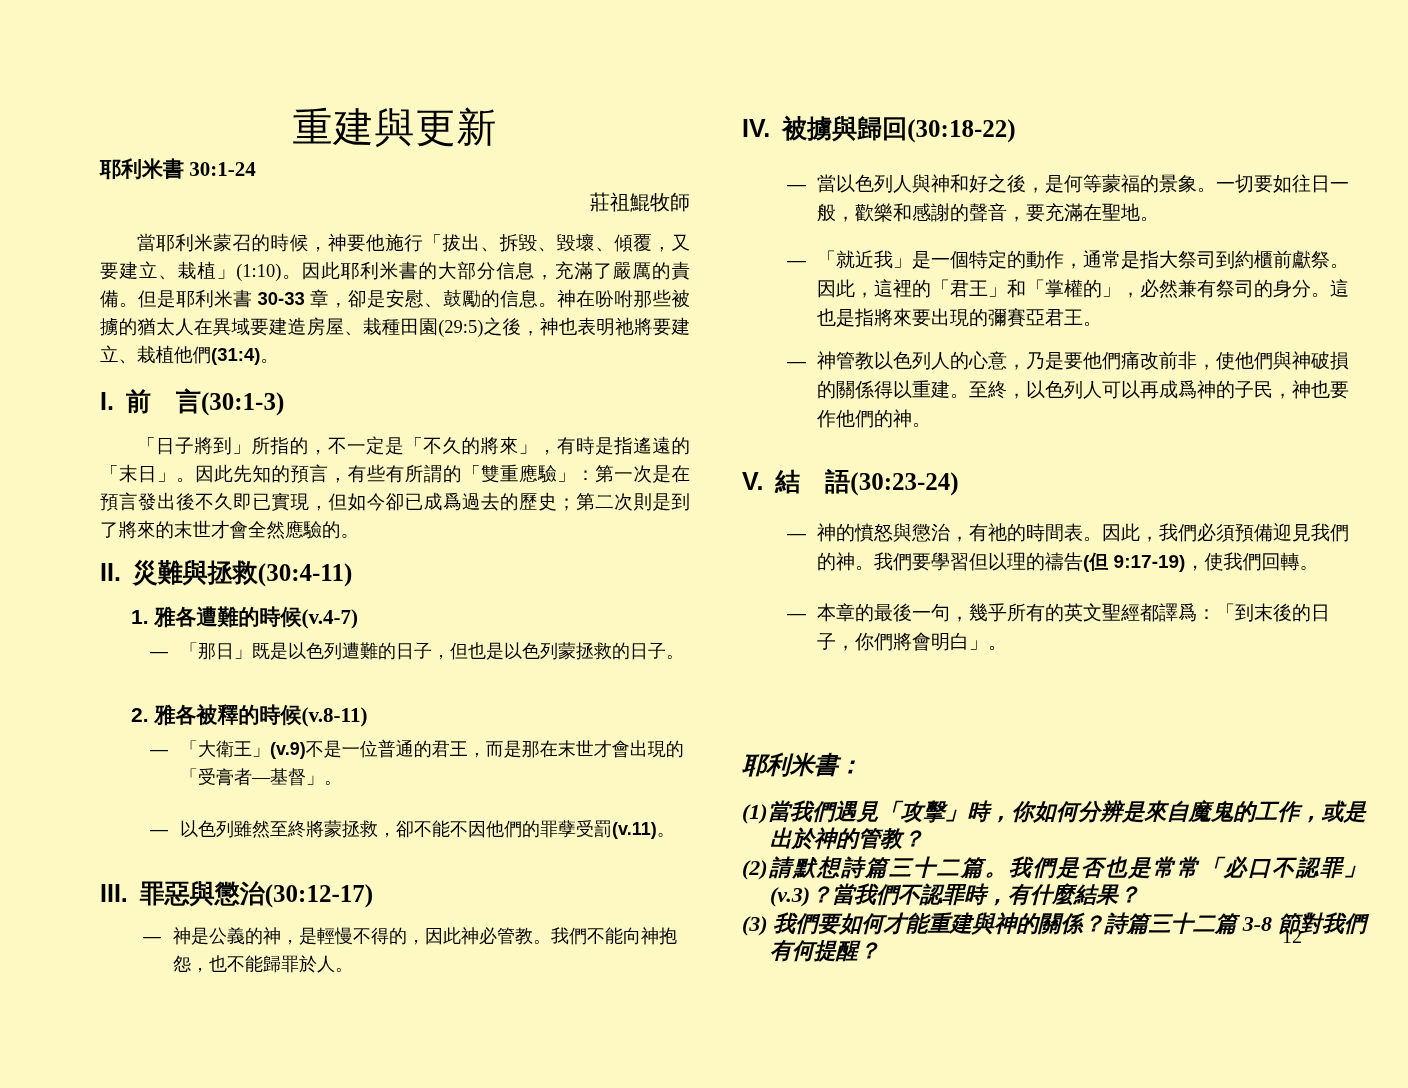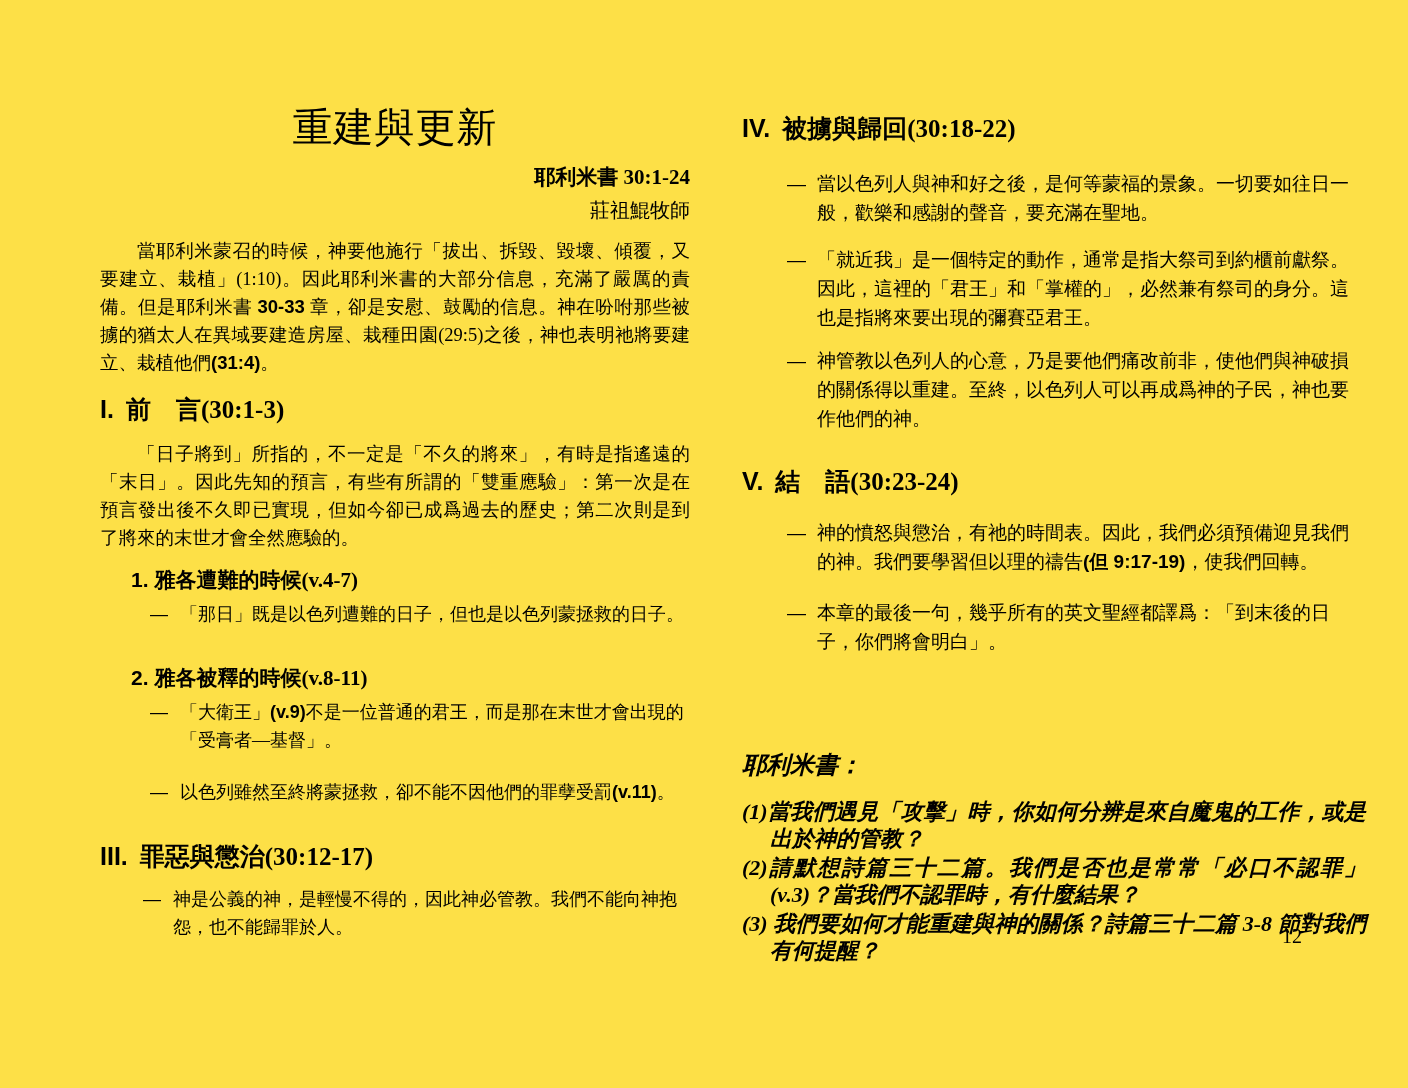--- a/index.html
+++ b/index.html
@@ -1,20 +1,20 @@
 <!DOCTYPE html>
 <html><head>
 <meta charset="utf-8">
 <style>
   html, body { margin: 0; padding: 0; background: #ffffff; }
   .page {
     position: relative;
     width: 1408px;
     height: 1088px;
-    background: #fde047;
+    background: #fef9c3;
     color: #000000;
     font-family: "Liberation Serif", serif;
     overflow: hidden;
   }
   .col-left {
     position: absolute;
     left: 100px;
     top: 104px;
     width: 590px;
   }
@@ -24,25 +24,25 @@
     top: 112px;
     width: 624px;
   }
   .doc-title {
     font-size: 40px;
     line-height: 48px;
     text-align: center;
     letter-spacing: 1px;
   }
   .doc-scripture {
-    margin-top: 12px;
+    margin-top: 4px;
     font-size: 21px;
     line-height: 26px;
     font-weight: bold;
-    text-align: right;
+    text-align: left;
   }
   .doc-author {
     margin-top: 8px;
     font-size: 20px;
     line-height: 25px;
     text-align: right;
   }
   .body-par {
     font-size: 18.5px;
     line-height: 28px;
@@ -142,20 +142,23 @@
     <div class="doc-scripture">耶利米書 30:1-24</div>
     <div class="doc-author">莊祖鯤牧師</div>
 
     <div class="body-par intro"><span>當耶利米蒙召的時候，神要他施行「拔出、拆毀、毀壞、傾覆，又要建立、栽植」(1:10)。因此耶利米書的大部分信息，充滿了嚴厲的責備。但是耶利米書 </span><span class="seg-bold">30-33</span><span> 章，卻是安慰、鼓勵的信息。神在吩咐那些被擄的猶太人在異域要建造房屋、栽種田園(29:5)之後，神也表明祂將要建立、栽植他們</span><span class="seg-bold">(31:4)</span><span>。</span></div>
 
     <div class="sec-h mt-h1">
       <span class="h-num">I.</span><span>前　言(30:1-3)</span>
     </div>
     <div class="body-par mt-par">「日子將到」所指的，不一定是「不久的將來」，有時是指遙遠的「末日」。因此先知的預言，有些有所謂的「雙重應驗」：第一次是在預言發出後不久即已實現，但如今卻已成爲過去的歷史；第二次則是到了將來的末世才會全然應驗的。</div>
 
+    <div class="sec-h mt-h2">
+      <span class="h-num">II.</span><span>災難與拯救(30:4-11)</span>
+    </div>
 
     <div class="sub-h mt-sub1">
       <span class="h-num">1.</span><span>雅各遭難的時候(v.4-7)</span>
     </div>
     <div class="bullet indent-l2 mt-b">
       <span class="dash">—</span>
       <span class="b-text"><span>「那日」既是以色列遭難的日子，但也是以色列蒙拯救的日子。</span></span>
     </div>
 
     <div class="sub-h mt-sub2">

